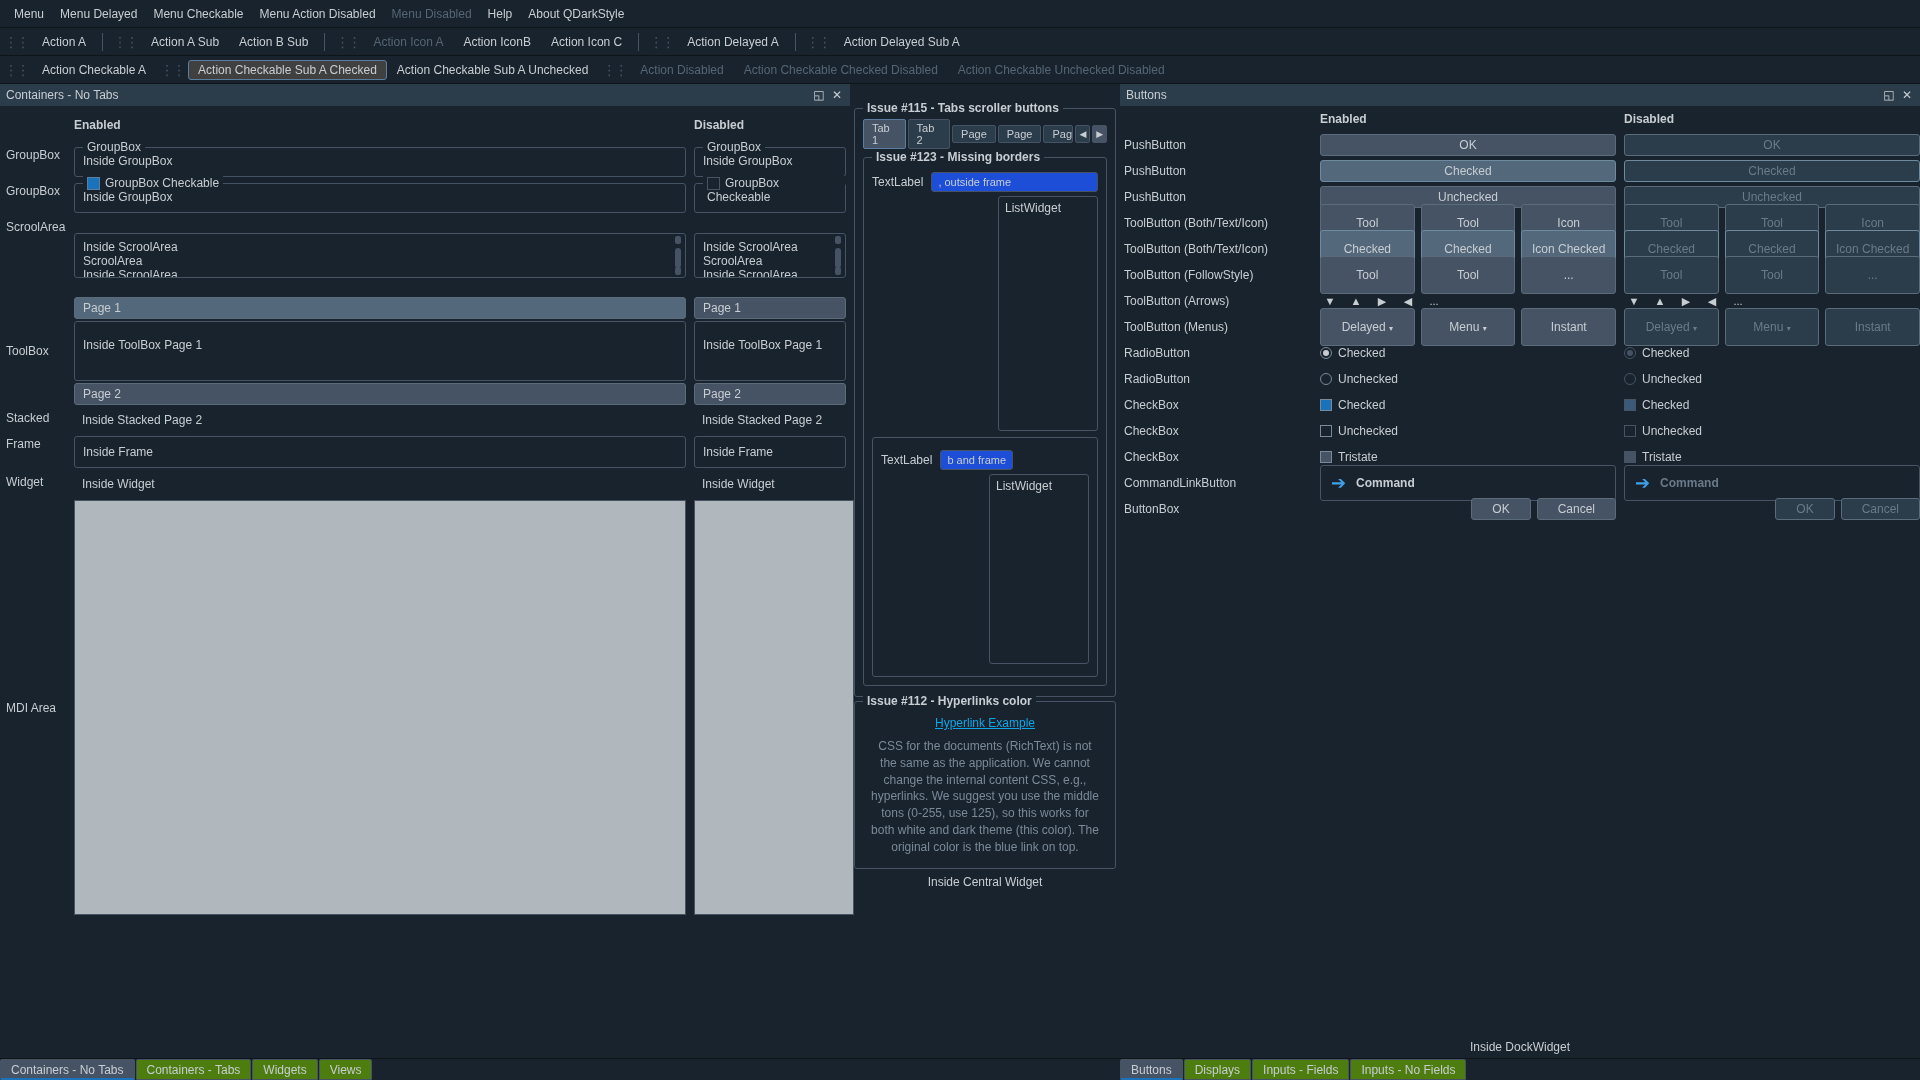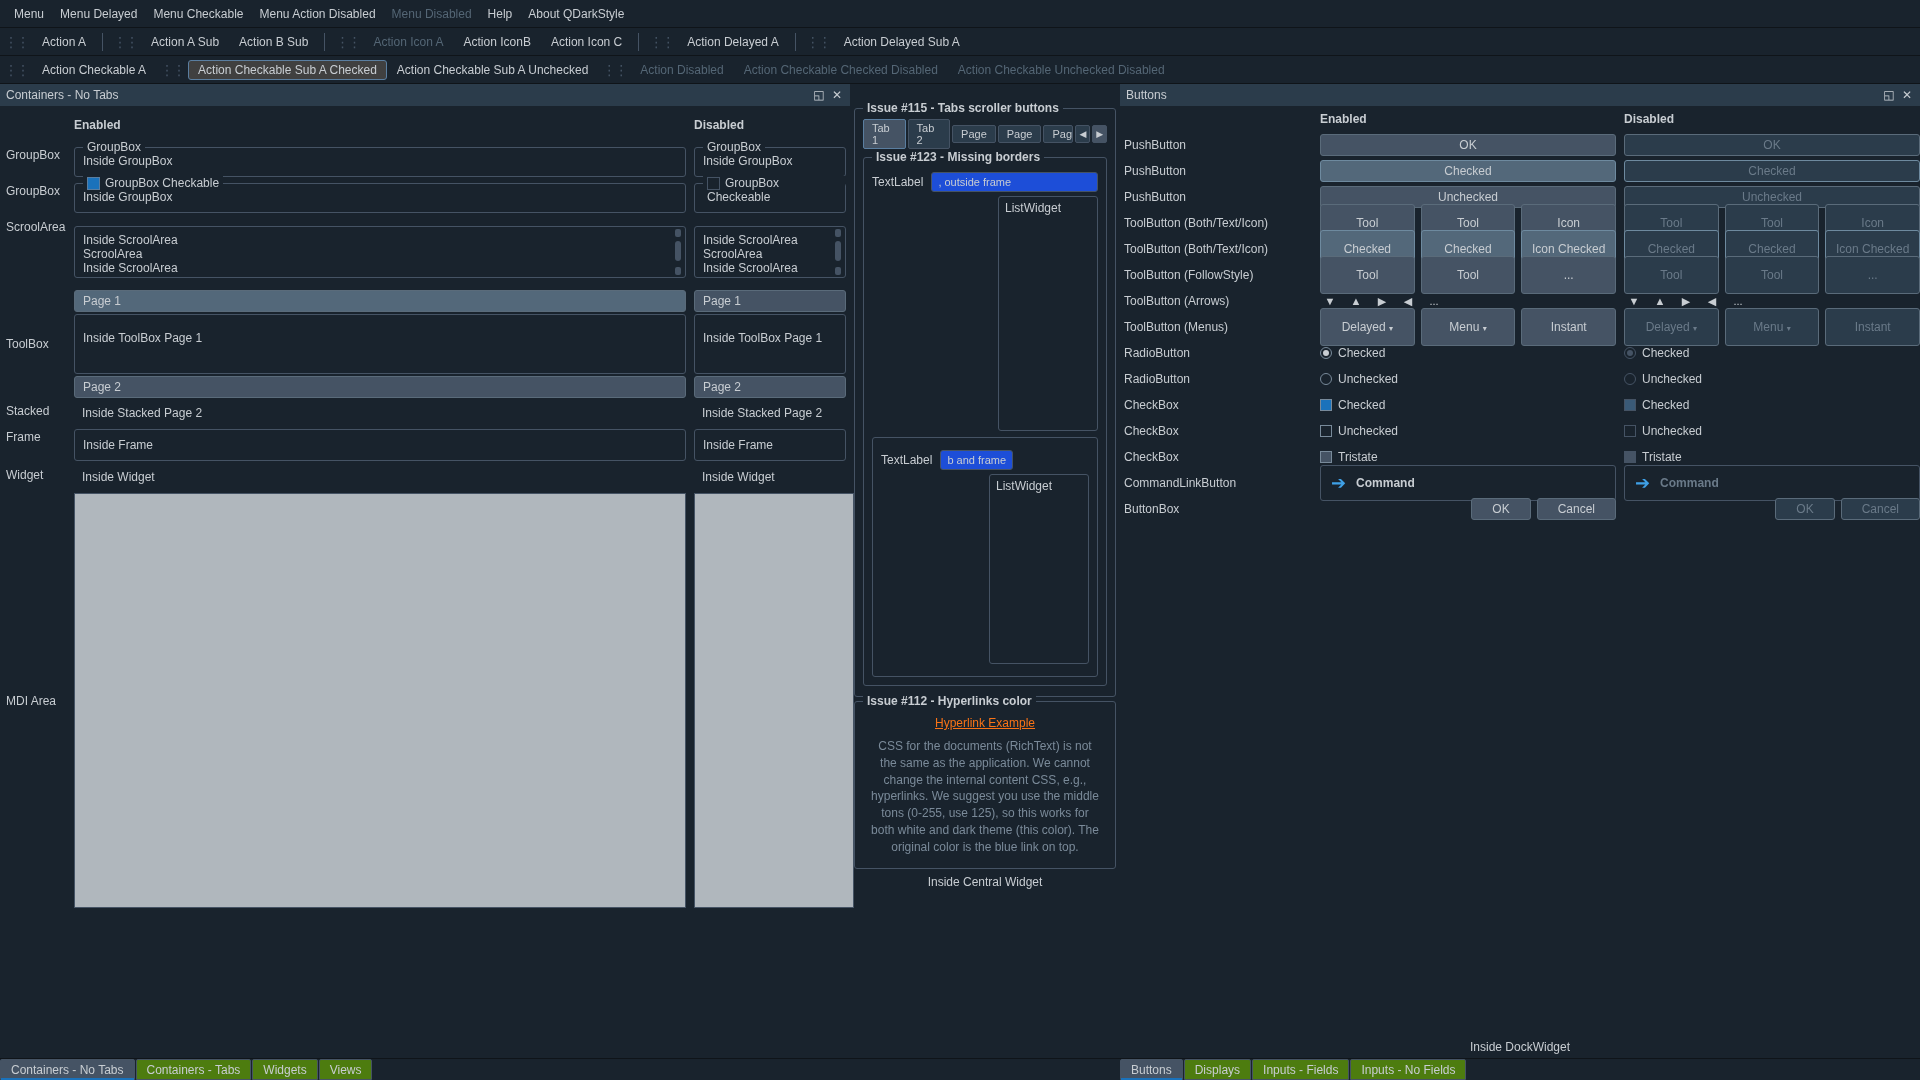--- a/index.html
+++ b/index.html
@@ -20,21 +20,21 @@
 .panel-left{width:850px;display:flex;flex-direction:column;}
 .panel-center{width:270px;display:flex;flex-direction:column;padding:0 4px;}
 .panel-right{flex:1;display:flex;flex-direction:column;}
 .section-hdr{font-weight:bold;padding:12px 0;}
 .row-label{width:70px;padding:4px 6px;font-size:12px;}
 .col{flex:1;padding:0 4px;}
 .groupbox{border:1px solid #455364;border-radius:3px;margin:3px 0;padding:6px 8px 8px;position:relative;}
 .groupbox .title{position:absolute;top:-8px;left:8px;background:#19232d;padding:0 4px;font-size:12px;}
 .groupbox.checkable .title::before{content:"";display:inline-block;width:11px;height:11px;border:1px solid #5a7ea0;margin-right:5px;vertical-align:middle;background:#1a72bb;}
 .groupbox.checkable.disabled .title::before{background:transparent;border-color:#455364;}
-.scrollarea{border:1px solid #455364;border-radius:3px;height:52px;overflow:hidden;position:relative;padding:6px 8px;margin:10px 0;}
+.scrollarea{border:1px solid #455364;border-radius:3px;height:45px;overflow:hidden;position:relative;padding:6px 8px;margin:17px 0;}
 .scrollarea .sbar{position:absolute;right:2px;top:2px;bottom:2px;width:10px;}
 .scrollarea .sbar::before,.scrollarea .sbar::after{content:"";position:absolute;left:2px;right:2px;height:8px;background:#455364;border-radius:2px;}
 .scrollarea .sbar::before{top:0;}
 .scrollarea .sbar::after{bottom:0;}
 .scrollarea .sbar .thumb{position:absolute;left:2px;right:2px;top:12px;height:20px;background:#455364;border-radius:3px;}
 .toolbox-page{background:#455364;border:1px solid #5a6b7a;border-radius:3px;padding:3px 8px;margin:2px 0;font-size:12px;}
 .toolbox-page.active{background:#53687a;}
 .toolbox-content{border:1px solid #455364;border-radius:3px;padding:16px 8px;min-height:60px;margin:2px 0;}
 .frame-box{border:1px solid #455364;border-radius:3px;padding:8px;margin:3px 0;}
 .mdi{background:#b0b7bd;height:415px;border:1px solid #455364;margin:3px 0;}
@@ -44,21 +44,21 @@
 .mini-tabs{display:flex;align-items:center;gap:2px;}
 .mini-tab{background:#2b3c4b;border:1px solid #455364;padding:2px 8px;font-size:11px;border-radius:2px;}
 .mini-tab.active{background:#455364;border-color:#5a7ea0;}
 .scroll-btn{background:#2b3c4b;border:1px solid #455364;width:16px;height:18px;display:flex;align-items:center;justify-content:center;font-size:9px;border-radius:2px;}
 .bordered{border:1px solid #455364;border-radius:3px;padding:8px;}
 .inner-row{display:flex;align-items:flex-start;gap:8px;margin:4px 0;}
 .txtlabel{font-size:12px;padding-top:3px;}
 .field{border:1px solid #455364;border-radius:3px;padding:3px 6px;font-size:11px;background:#1d4ed8;color:#c8cdd2;}
 .listw{border:1px solid #455364;border-radius:3px;padding:4px 6px;font-size:12px;height:235px;width:100px;}
 .listw.sm{height:190px;}
-.hyperlink{color:#f97316;text-decoration:underline;display:block;text-align:center;padding:4px;}
+.hyperlink{color:#0ea5e9;text-decoration:underline;display:block;text-align:center;padding:4px;}
 .desc{color:#7a8a99;font-size:12px;text-align:center;padding:4px 8px;line-height:1.4;}
 .central-lbl,.dock-lbl{text-align:center;padding:4px;font-size:12px;}
 .btn-row{display:flex;align-items:center;height:26px;}
 .btn-label{width:200px;padding-left:4px;font-size:12px;}
 .btn-cols{flex:1;display:flex;gap:8px;}
 .btn-col{flex:1;display:flex;gap:6px;}
 .btn{background:#455364;border:1px solid #5a6b7a;border-radius:3px;padding:3px 0;text-align:center;flex:1;font-size:12px;}
 .btn.full{min-width:0;}
 .btn.checked{background:#53687a;border-color:#6e8a9f;}
 .btn.disabled{color:#6a7a89;background:#2b3c4b;}

